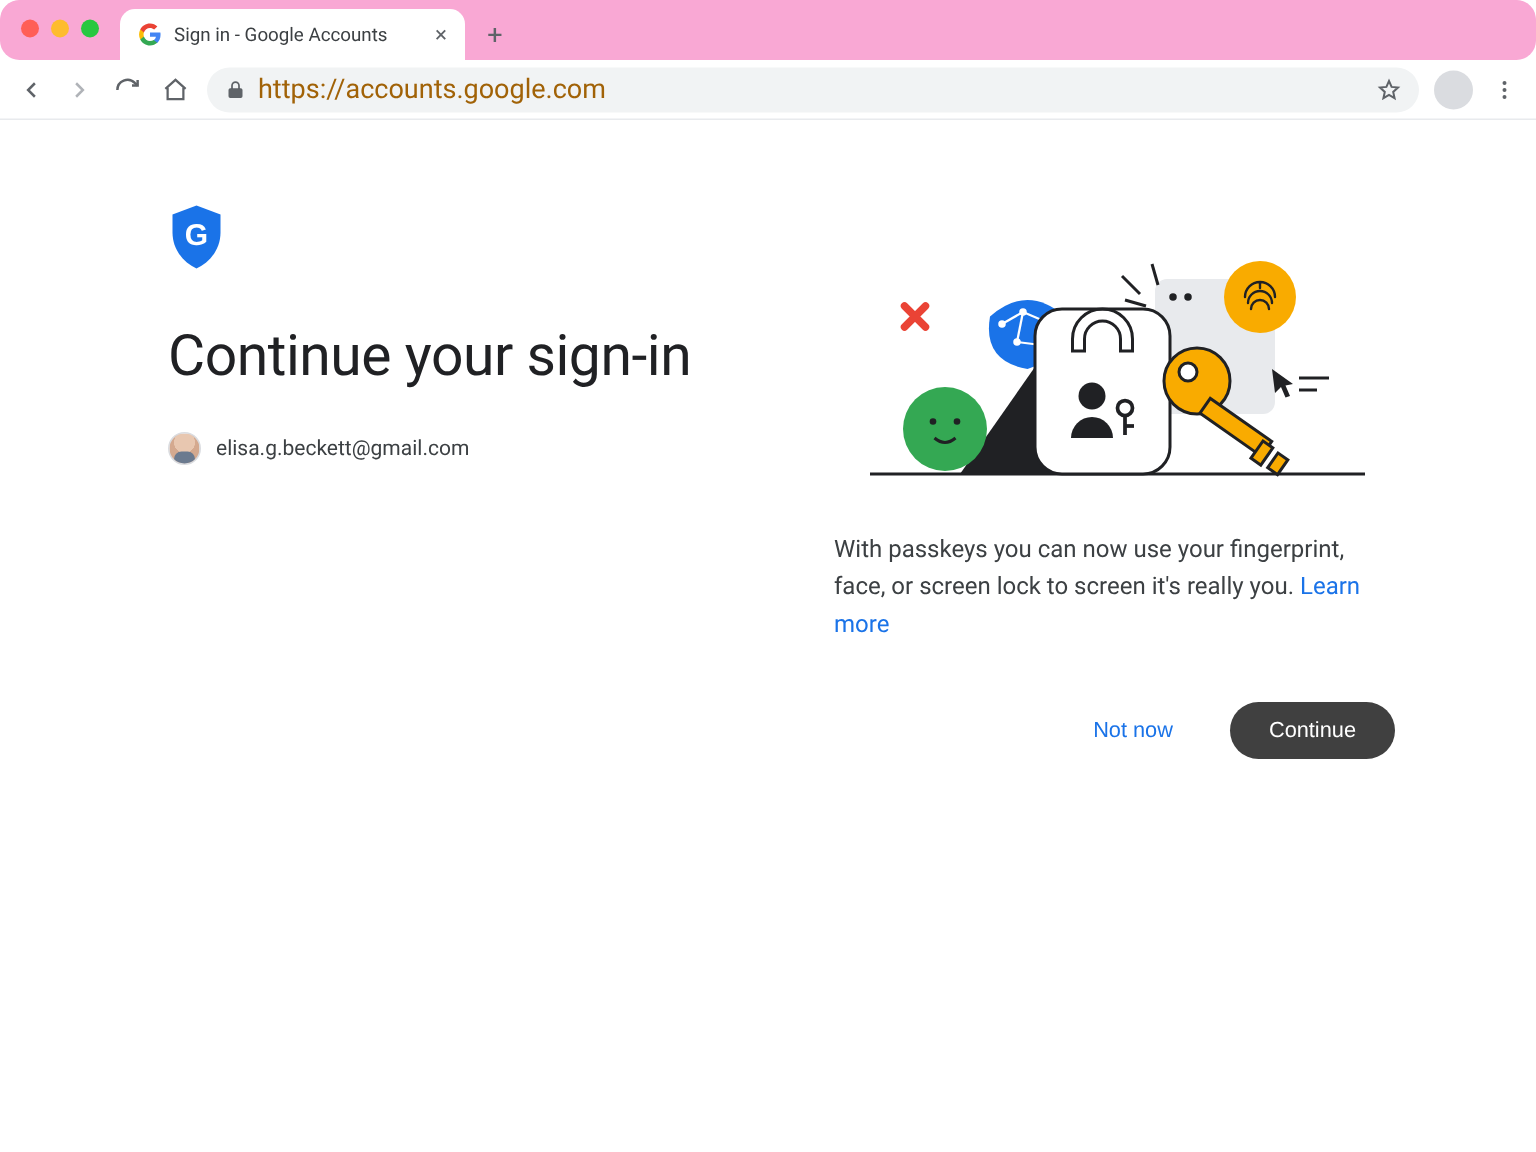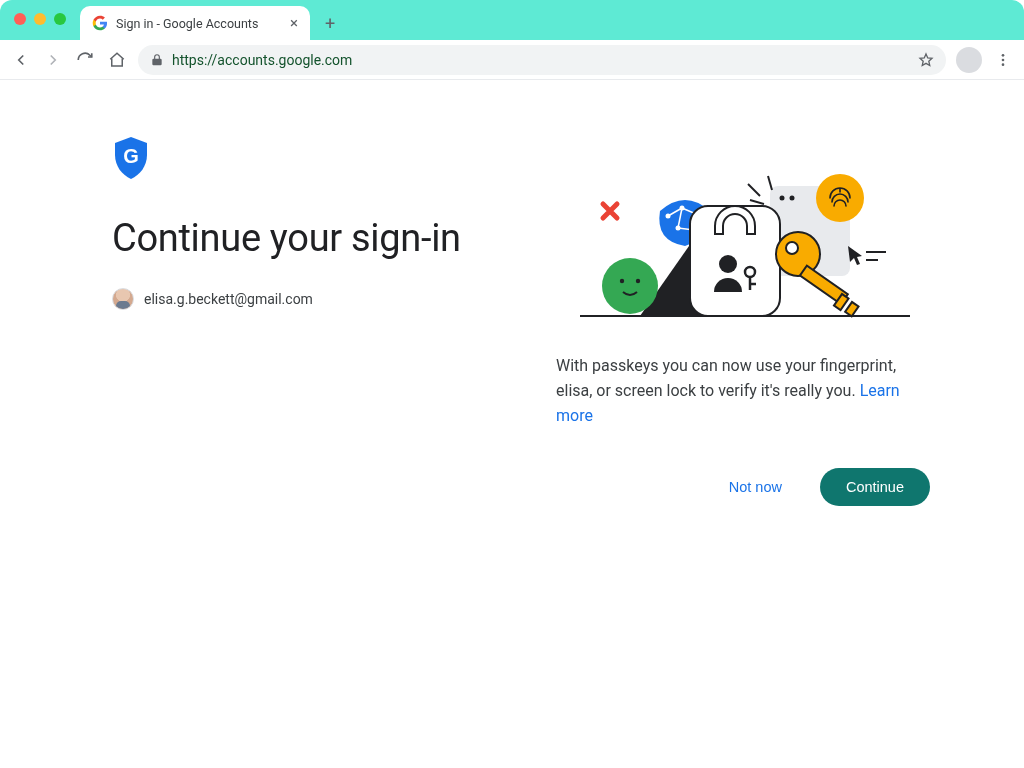--- a/index.html
+++ b/index.html
@@ -1,37 +1,37 @@
 <!DOCTYPE html>
 <html><head>
 <meta charset="utf-8">
 <style>
   * { box-sizing: border-box; margin: 0; padding: 0; }
   html, body { width: 1024px; height: 768px; font-family: -apple-system, BlinkMacSystemFont, "Segoe UI", Roboto, Arial, sans-serif; background: #fff; overflow: hidden; }
   .window { width: 1024px; height: 768px; border-radius: 12px; overflow: hidden; background: #fff; position: relative; }
 
   
-  .titlebar { height: 40px; background: #5eead4; display: flex; align-items: flex-start; padding: 0 8px; }
+  .titlebar { height: 40px; background: #f9a8d4; display: flex; align-items: flex-start; padding: 0 8px; border-radius: 13px; }
   .traffic { position: absolute; top: 13px; left: 14px; display: flex; gap: 8px; }
   .tl { width: 12px; height: 12px; border-radius: 50%; }
   .tl.red { background: #ff5f57; }
   .tl.yellow { background: #febc2e; }
   .tl.green { background: #28c840; }
   .tabstrip { display: flex; align-items: flex-end; margin-left: 72px; height: 100%; }
   .tab { background: #fff; height: 34px; border-top-left-radius: 10px; border-top-right-radius: 10px; display: flex; align-items: center; padding: 0 12px; min-width: 230px; gap: 8px; position: relative; }
   .tab-title { font-size: 12.5px; color: #3c4043; flex: 1; white-space: nowrap; overflow: hidden; text-overflow: ellipsis; }
   .tab-close { color: #5f6368; font-size: 15px; line-height: 1; cursor: pointer; }
   .newtab { width: 28px; height: 28px; display: flex; align-items: center; justify-content: center; color: #5f6368; font-size: 18px; margin-left: 6px; margin-bottom: 3px; cursor: pointer; }
 
   .toolbar { height: 40px; background: #fff; border-bottom: 1px solid #e8eaed; display: flex; align-items: center; padding: 0 10px; gap: 10px; }
   .nav-icn { width: 22px; height: 22px; display:flex; align-items:center; justify-content:center; color:#5f6368; cursor:pointer; }
   .nav-icn.disabled { color:#b0b3b8; cursor:default; }
   .omnibox { flex: 1; height: 30px; background: #f1f3f4; border-radius: 15px; display: flex; align-items: center; padding: 0 12px; gap: 8px; }
   .lock { color:#5f6368; display:flex; }
-  .url { font-size: 14px; color: #14532d; flex:1; }
+  .url { font-size: 18px; color: #a16207; flex:1; }
   .star { color:#5f6368; display:flex; cursor:pointer; }
   .avatar-chrome { width: 26px; height: 26px; border-radius: 50%; background: #dadce0; }
   .kebab { width: 22px; display:flex; align-items:center; justify-content:center; color:#5f6368; cursor:pointer; }
 
   
   .page { position: relative; padding: 56px 0 0 0; }
   .content { display: flex; padding: 0 96px 0 112px; gap: 24px; }
   .left { flex: 0 0 420px; }
   .brand { width: 38px; height: 44px; margin-bottom: 36px; }
   .headline { font-size: 38px; font-weight: 400; color: #202124; letter-spacing: -0.3px; margin-bottom: 28px; }
@@ -39,21 +39,21 @@
   .ava { width: 22px; height: 22px; border-radius: 50%; background: radial-gradient(circle at 50% 30%, #e8c7b0 0 40%, #d4a98f 41% 100%); position: relative; overflow:hidden; border:1px solid #dadce0;}
   .ava::after{content:"";position:absolute;left:3px;right:3px;bottom:-2px;height:10px;border-radius:6px;background:#6b7a8f;}
   .email { font-size: 14px; color: #3c4043; }
 
   .right { flex: 1; display: flex; flex-direction: column; align-items: flex-start; }
   .illus { width: 380px; height: 180px; margin: 20px 0 18px -6px; }
   .desc { font-size: 16px; line-height: 1.55; color: #3c4043; max-width: 400px; }
   .learn { color: #1a73e8; text-decoration: none; cursor:pointer; }
   .actions { width: 100%; max-width: 400px; display: flex; justify-content: flex-end; gap: 30px; margin-top: 40px; align-items: center; }
   .btn-text { color: #1a73e8; font-size: 14.5px; font-weight: 500; background: none; border: none; cursor: pointer; padding: 10px 8px; }
-  .btn-primary { background: #0f766e; color: #fff; font-size: 14.5px; font-weight: 500; border: none; border-radius: 22px; padding: 11px 26px; cursor: pointer; }
+  .btn-primary { background: #404040; color: #fff; font-size: 14.5px; font-weight: 500; border: none; border-radius: 22px; padding: 11px 26px; cursor: pointer; }
 
   svg { display:block; }
 </style>
 </head>
 <body>
 
 <div class="window">
 
   <div class="titlebar">
     <div class="traffic">
@@ -194,21 +194,21 @@
             <circle cx="290" cy="42" r="24" fill="#f9ab00"></circle>
             <path d="M280 42 a10 10 0 0 1 20 0 M282 46 a8 8 0 0 1 16 0 M284 50 a6 6 0 0 1 12 0 M290 32 v4" stroke="#202124" stroke-width="1.6" fill="none" stroke-linecap="round"></path>
 
             <path d="M298 90 l14 10 -5 1 3 7 -3 1 -3 -7 -4 4 z" fill="#202124"></path>
             <line x1="316" y1="96" x2="336" y2="96" stroke="#202124" stroke-width="2"></line>
             <line x1="316" y1="104" x2="328" y2="104" stroke="#202124" stroke-width="2"></line>
           </svg>
         </div>
 
         <p class="desc">
-          <span>With passkeys you can now use your fingerprint, elisa, or screen lock to verify it's really you. </span><a class="learn">Learn more</a>
+          <span>With passkeys you can now use your fingerprint, face, or screen lock to screen it's really you. </span><a class="learn">Learn more</a>
         </p>
 
         <div class="actions">
           <button class="btn-text">Not now</button>
           <button class="btn-primary">Continue</button>
         </div>
       </div>
     </div>
   </div>
 

